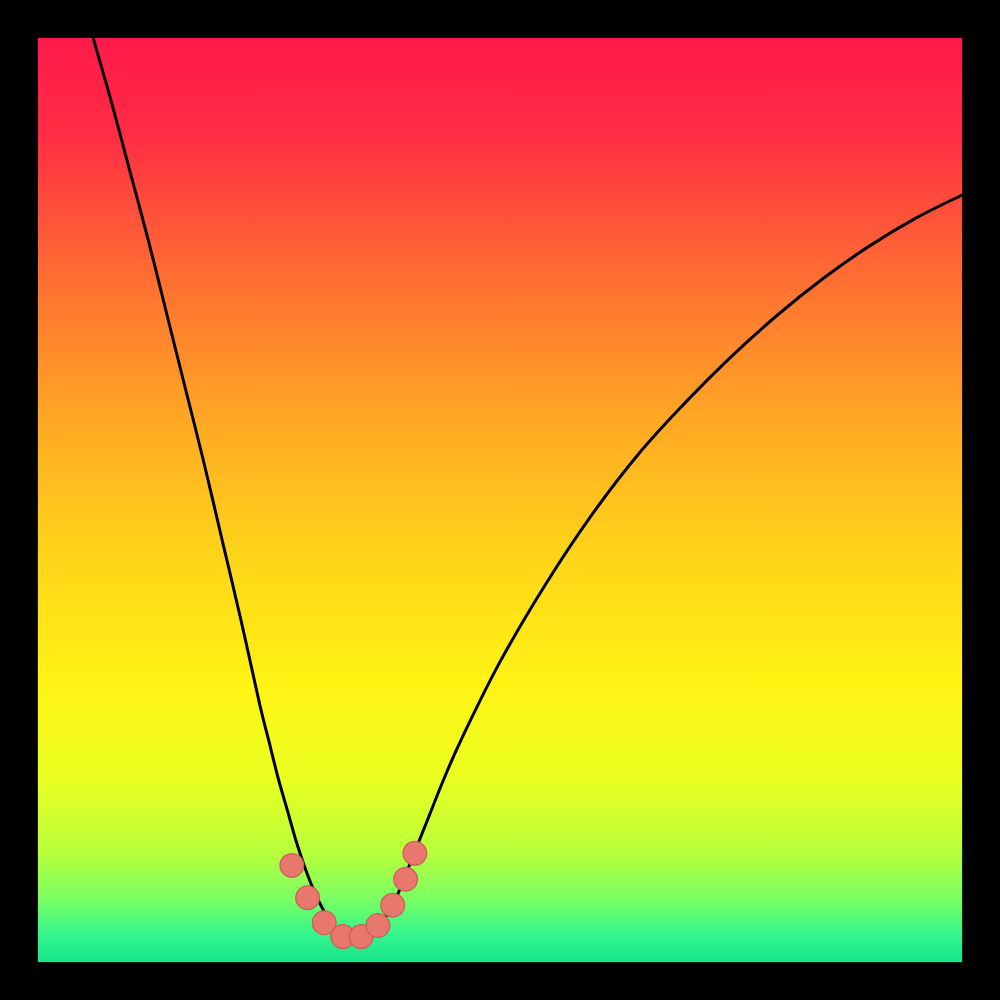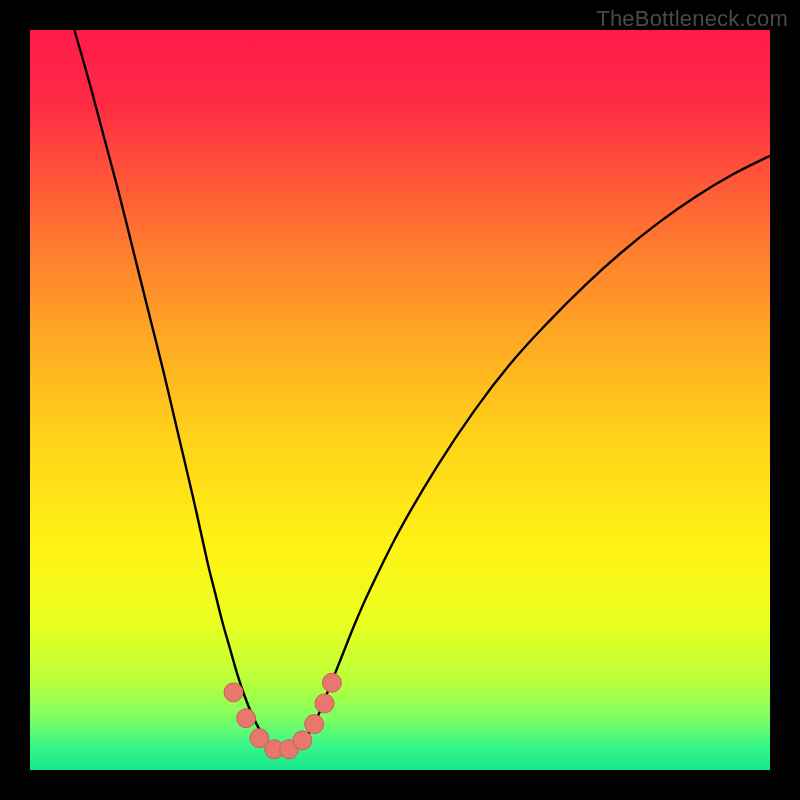--- a/index.html
+++ b/index.html
@@ -77,14 +77,13 @@
           <circle cx="244.20000000000002" cy="719.28" r="9.5" fill="#e8776e" stroke="#cc5f56" stroke-width="1"></circle>
           <circle cx="259" cy="719.28" r="9.5" fill="#e8776e" stroke="#cc5f56" stroke-width="1"></circle>
           <circle cx="272.32" cy="710.4" r="9.5" fill="#e8776e" stroke="#cc5f56" stroke-width="1"></circle>
           <circle cx="284.16" cy="694.12" r="9.5" fill="#e8776e" stroke="#cc5f56" stroke-width="1"></circle>
           <circle cx="294.52" cy="673.4" r="9.5" fill="#e8776e" stroke="#cc5f56" stroke-width="1"></circle>
           <circle cx="301.91999999999996" cy="652.68" r="9.5" fill="#e8776e" stroke="#cc5f56" stroke-width="1"></circle>
         </g>
     </svg>
   </div>
 
-  <div class="watermark">TheBottleneck.com</div>
 </div>
 
 </body></html>

